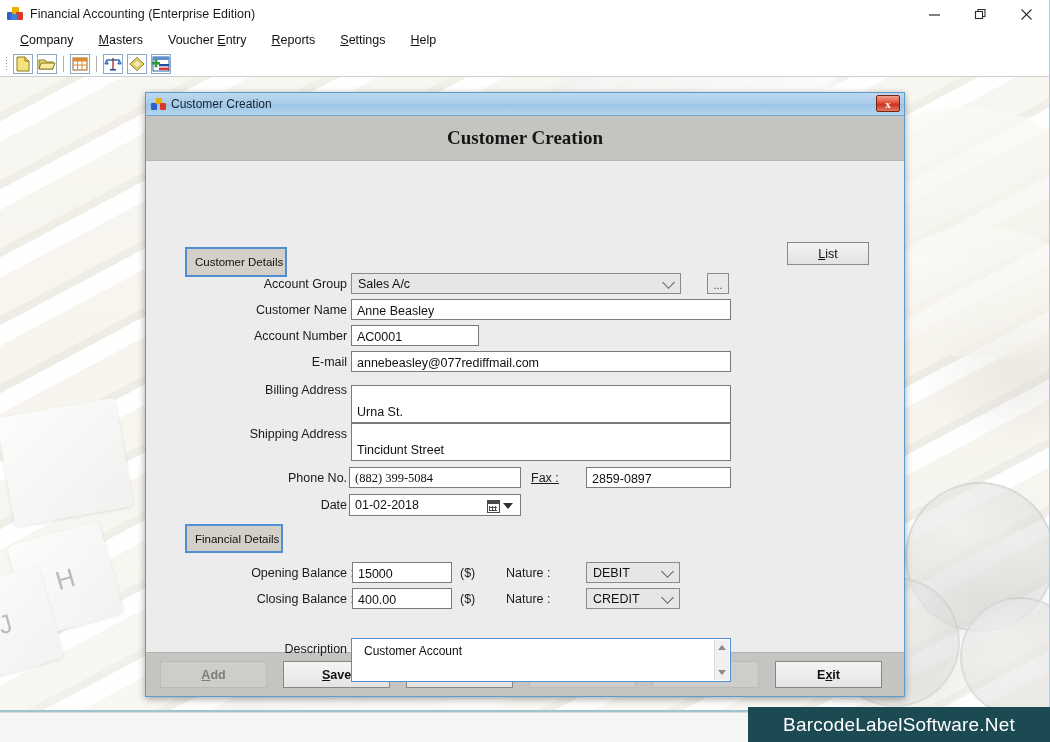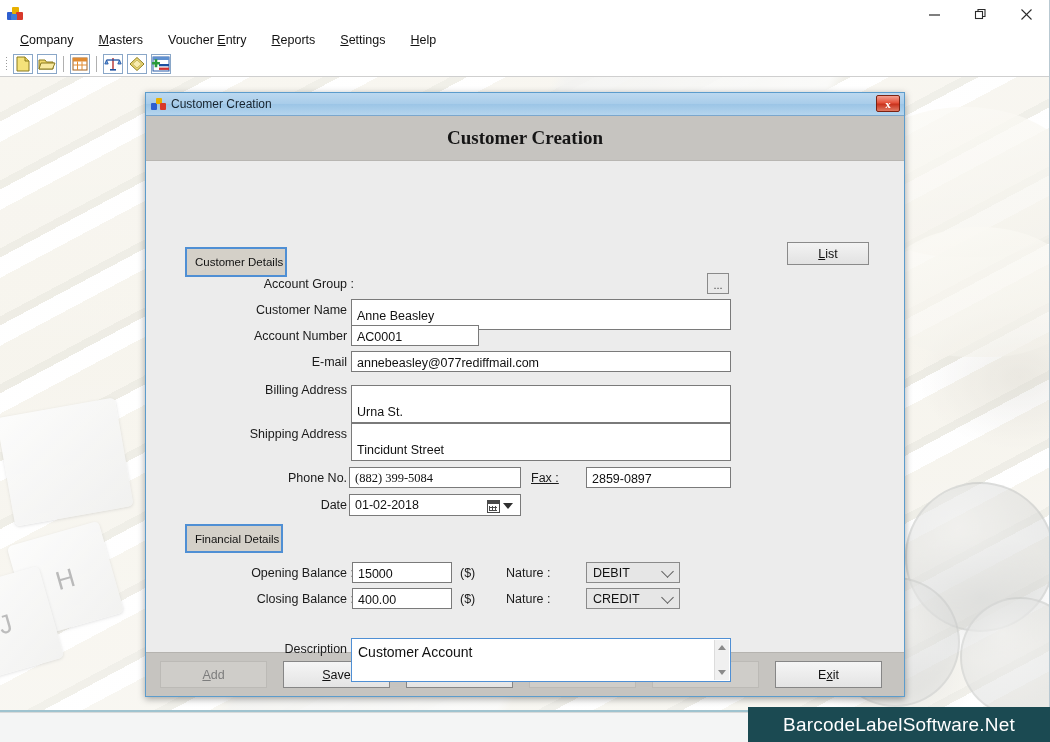--- a/index.html
+++ b/index.html
@@ -383,23 +383,23 @@
   .unit {
     position: absolute;
     font-size: 12.5px;
     color: #1a1a1a;
   }
 
   .desc-box {
     position: absolute;
     background: #ffffff;
     border: 1px solid #4f8fd4;
-    font-size: 14px;
+    font-size: 12px;
     color: #111;
-    padding: 5px 6px;
+    padding: 5px 12px;
     overflow: hidden;
   }
   .desc-scroll {
     position: absolute;
     right: 1px; top: 1px;
     width: 15px; bottom: 1px;
     background: #f0f0f0;
     border-left: 1px solid #dcdcdc;
   }
   .sb-arrow {
@@ -413,20 +413,21 @@
   .sb-down { bottom: 5px; border-top: 5px solid #8a8a8a; }
 
   .act-btn {
     width: 110px; height: 27px;
     font-size: 12.5px;
     color: #111;
     display: flex; align-items: center; justify-content: center;
     background: linear-gradient(180deg,#f5f5f5,#e4e4e4);
     border: 1px solid #868686;
     margin-right: 16px;
+    font-weight: bold;
   }
   .act-btn.disabled {
     background: #cfcdc9;
     border: 1px solid #bcbab6;
     color: #7d7d7d;
   }
   .act-btn.last { margin-right: 8px; }
 
   
   .watermark {
@@ -450,20 +451,21 @@
 
   <div class="main-window">
 
     <div class="titlebar">
       <div class="app-icon">
         <span class="p1"></span>
           <span class="p2"></span>
           <span class="p3"></span>
           <span class="p4"></span>
       </div>
+      <div class="title-text">Financial Accounting (Enterprise Edition)</div>
       <div class="win-controls">
         <div class="win-btn">
           <svg width="13" height="13" viewBox="0 0 13 13">
               <line x1="1" y1="7" x2="12" y2="7" stroke="#2b2b2b" stroke-width="1.2"></line>
             </svg>
         </div>
         <div class="win-btn">
           <svg width="13" height="13" viewBox="0 0 13 13">
             <rect x="1.5" y="3.5" width="7" height="7" fill="none" stroke="#2b2b2b" stroke-width="1.1"></rect>
             <polyline points="4,3.5 4,1.5 11,1.5 11,8.5 8.5,8.5" fill="none" stroke="#2b2b2b" stroke-width="1.1"></polyline>
@@ -584,26 +586,30 @@
 
         <div class="section-tab" style="left:39px; top:86px; width:102px; height:30px;">
           <span>Customer Details</span>
         </div>
 
         <div class="list-btn">
           <span><u>L</u>ist</span>
         </div>
 
         <div class="fld-label" style="left:90px; top:116px; width:118px;">Account Group :</div>
+        <div class="combo" style="left:205px; top:112px; width:330px; height:21px;">
+          <span>Sales A/c</span>
+          <span class="chev"></span>
+        </div>
         <div class="ellipsis-btn" style="left:561px; top:112px; width:22px; height:21px;">
           <span>...</span>
         </div>
 
         <div class="fld-label" style="left:80px; top:142px; width:128px;">Customer Name :</div>
-        <div class="txt" style="left:205px; top:138px; width:380px; height:31px;">
+        <div class="txt" style="left:205px; top:138px; width:380px; height:21px;">
           <span>Anne Beasley</span>
         </div>
 
         <div class="fld-label" style="left:76px; top:168px; width:132px;">Account Number :</div>
         <div class="txt" style="left:205px; top:164px; width:128px; height:21px;">
           <span>AC0001</span>
         </div>
 
         <div class="fld-label" style="left:80px; top:194px; width:128px;">E-mail :</div>
         <div class="txt" style="left:205px; top:190px; width:380px; height:21px;">

